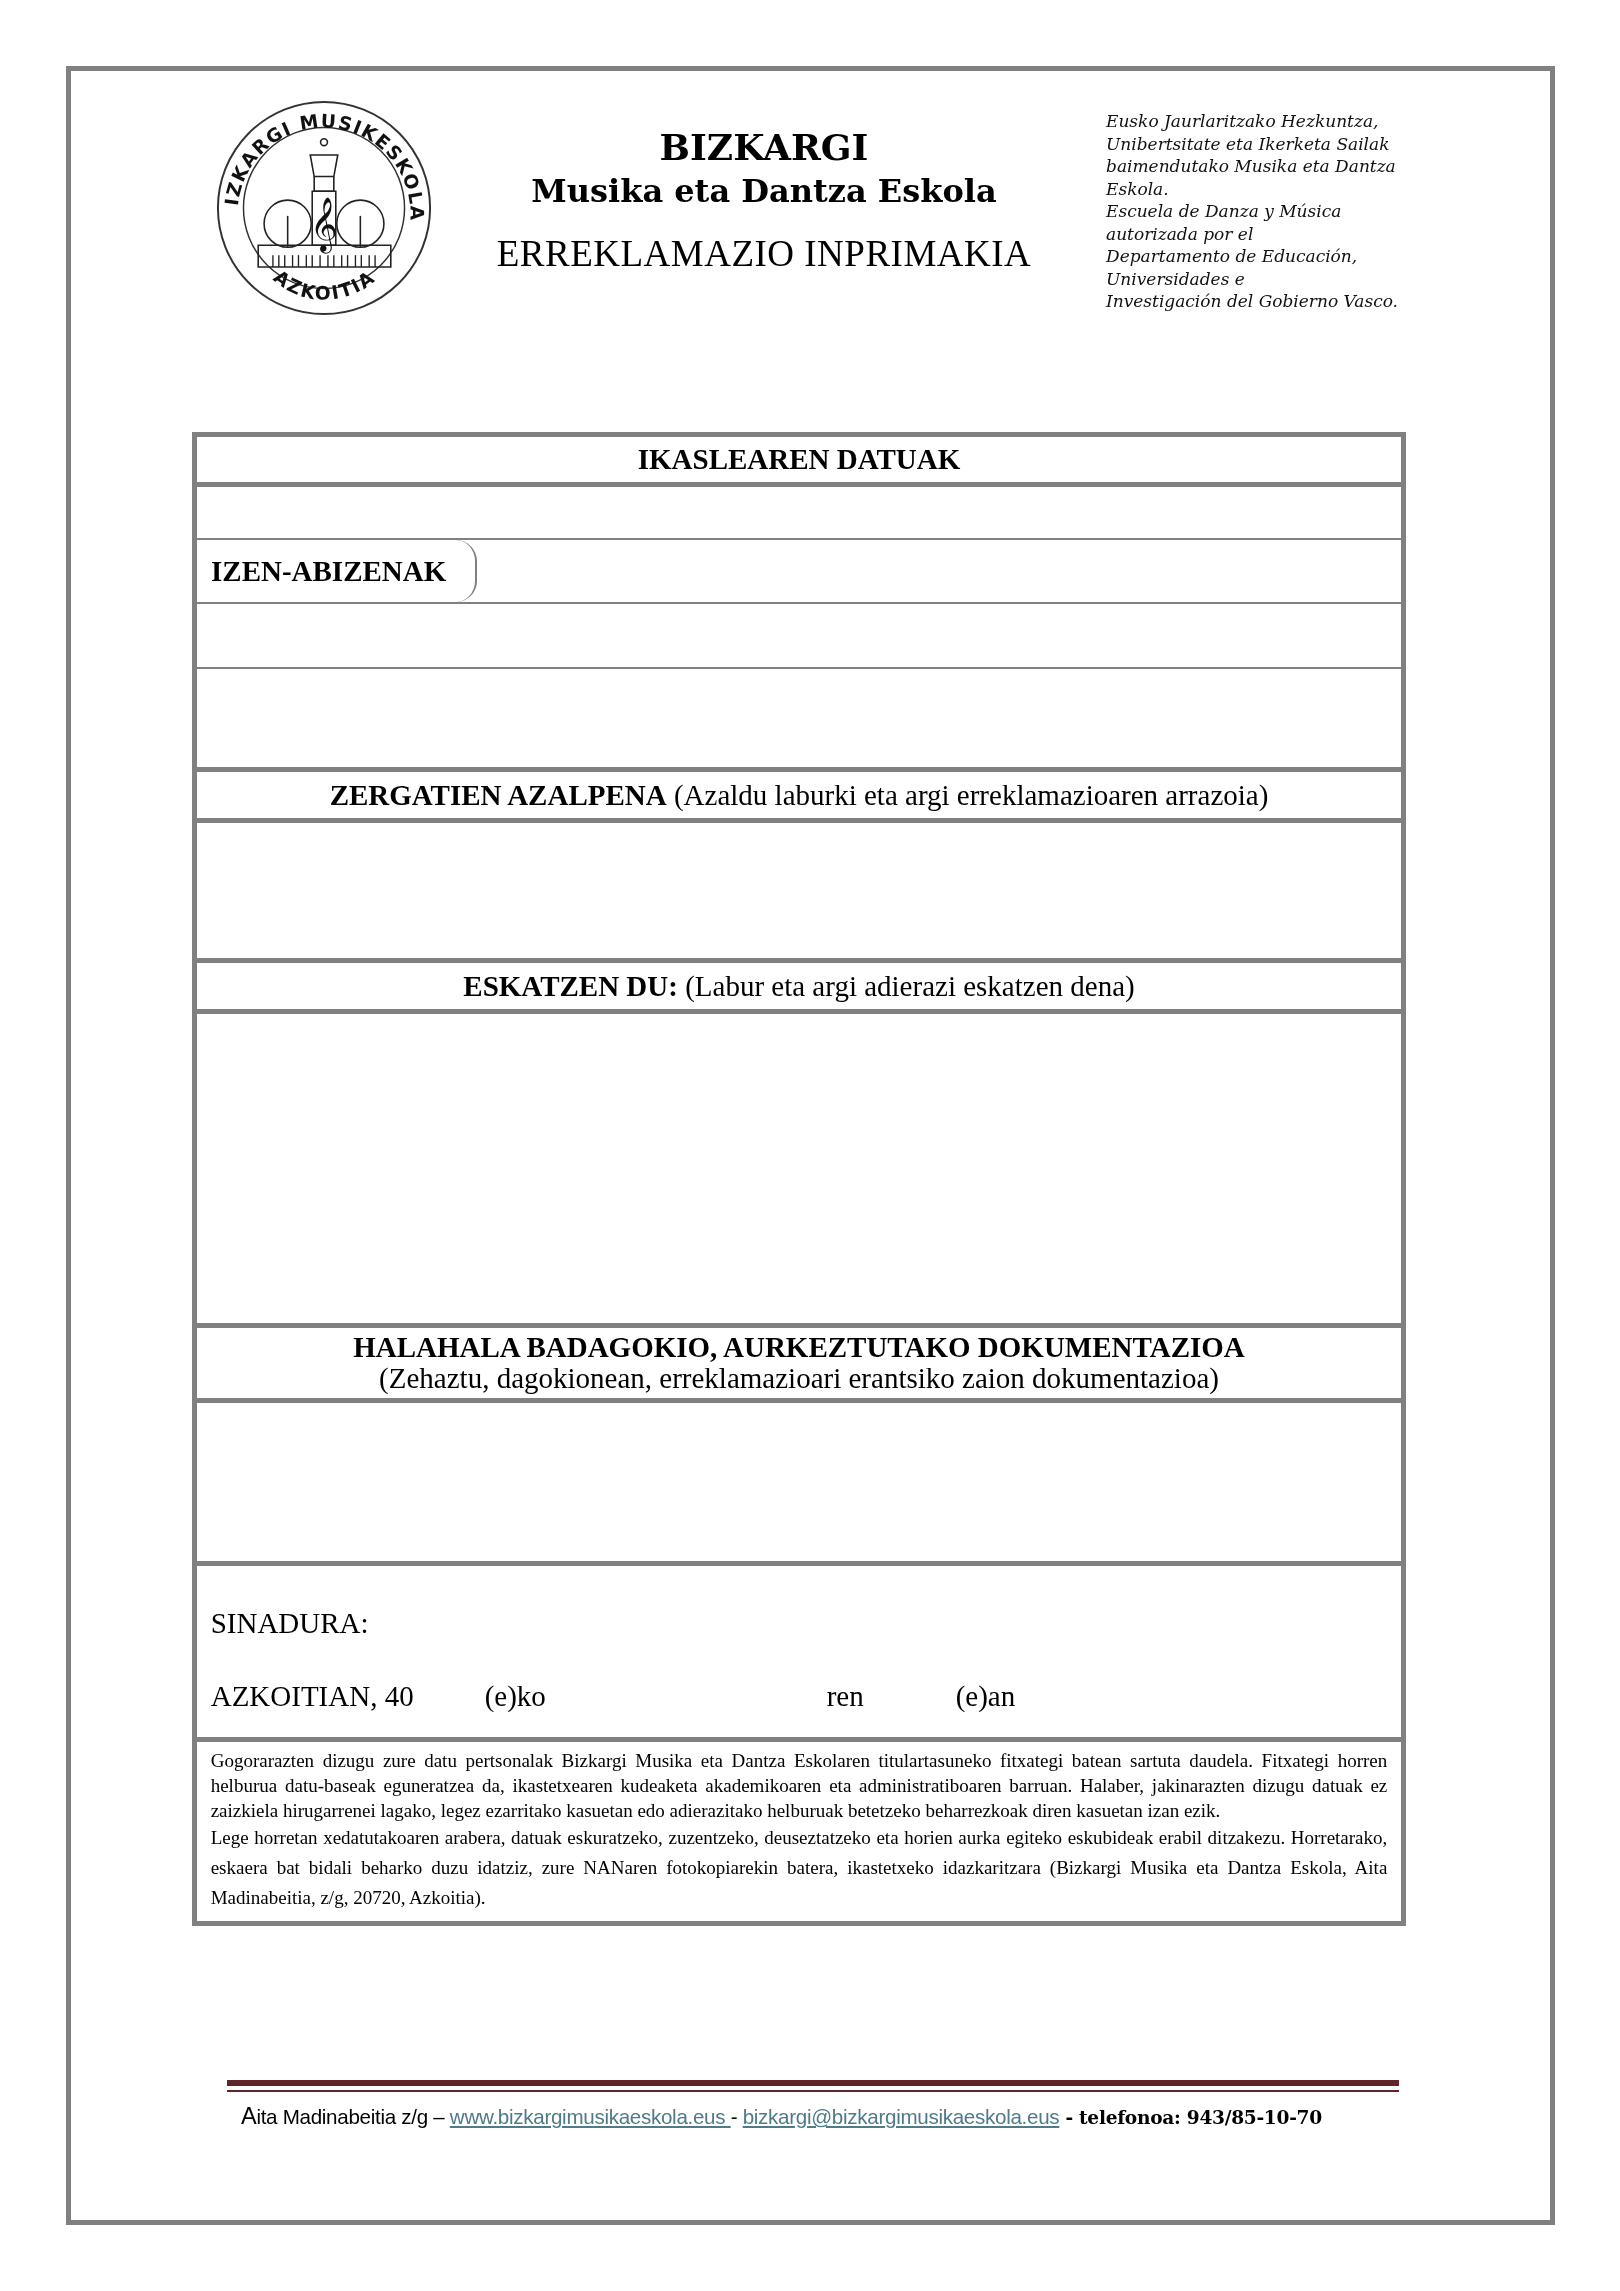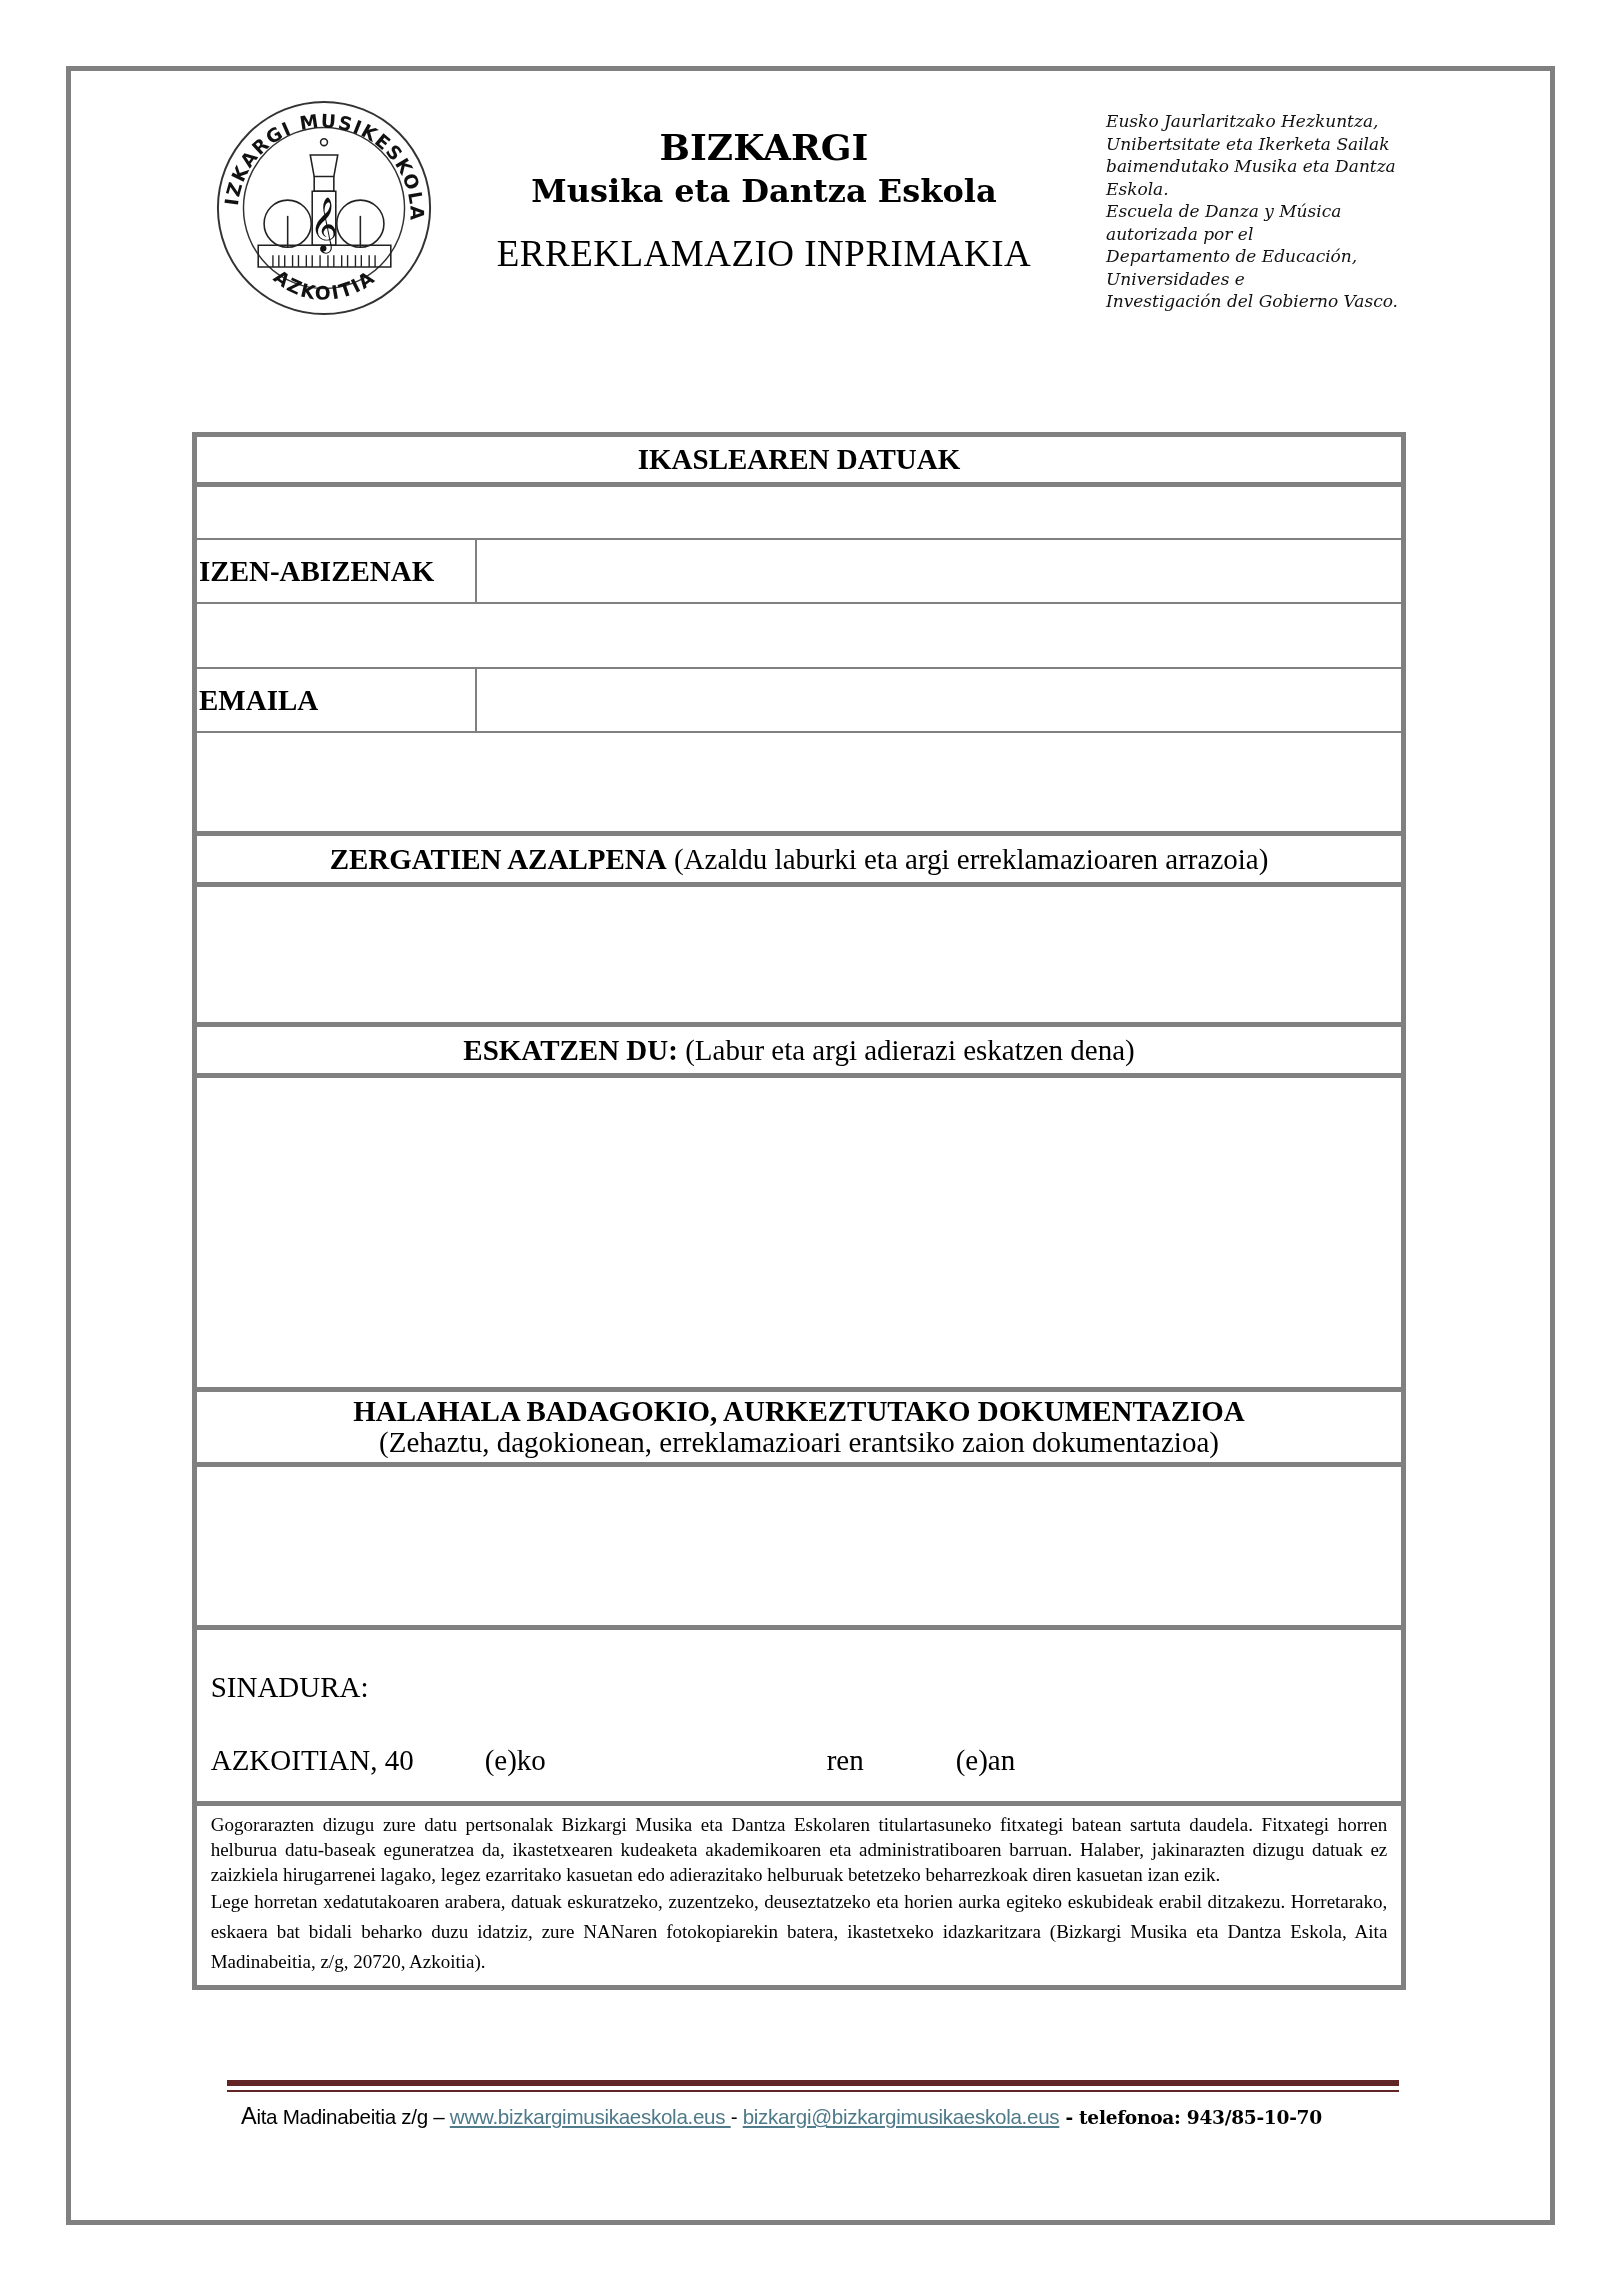--- a/index.html
+++ b/index.html
@@ -20,21 +20,21 @@
   
   .form { position: absolute; left: 192px; top: 432px; width: 1204px; border: 5.9px solid #808080; }
   .row { position: relative; box-sizing: border-box; }
   .thick { border-bottom: 5.9px solid #808080; }
   .thin { border-bottom: 2px solid #808080; }
   .sec-head { text-align: center; font-size: 29px; display: flex; flex-direction: column;
               justify-content: center; align-items: center; line-height: 31px; }
   .sec-head b { font-weight: bold; }
   .field-row { display: flex; }
   .field-label { width: 280px; border-right: 2px solid #808080; font-weight: bold; font-size: 29px;
-                 display: flex; align-items: center; padding-left: 2px; box-sizing: border-box; }
+                 display: flex; align-items: center; padding-left: 14px; box-sizing: border-box; border-radius: 21px; }
   .field-value { flex: 1; }
   .field-value input { width: 100%; height: 100%; border: none; outline: none; background: transparent;
                        font-family: "Liberation Serif", serif; font-size: 27.4px; padding: 0 11.8px; box-sizing: border-box; }
   textarea.area { width: 100%; height: 100%; border: none; outline: none; resize: none; background: transparent;
                   font-family: "Liberation Serif", serif; font-size: 25.5px; padding: 7.8px 13.7px; box-sizing: border-box; display: block; }
   .sign { font-size: 29px; padding-left: 28px; }
   .sign .line1 { position: absolute; top: 41px; left: 13.7px; }
   .sign .line2 { position: absolute; top: 114px; left: 13.7px; width: 1176px; height: 35px; }
   .sign .line2 span { position: absolute; top: 0; white-space: nowrap; }
   .privacy { font-size: 19px; line-height: 25px; padding: 5.9px 13.7px 7.8px 13.7px;
@@ -130,24 +130,20 @@
 
   <div class="row thin field-row" style="height:64px;">
     <div class="field-label">IZEN-ABIZENAK</div>
     <div class="field-value"><input type="text" value="" style=""></div>
   </div>
 
   <div class="row thin field-row" style="height:65px;">
     <div class="field-value"><input type="text" value="" style=""></div>
   </div>
 
-  <div class="row thin field-row" style="height:64px;">
-    <div class="field-label">EMAILA</div>
-    <div class="field-value"><input type="text" value="" style=""></div>
-  </div>
 
   <div class="row thick" style="height:103px;"></div>
 
   <div class="row thick sec-head" style="height:51px;">
     <div><b>ZERGATIEN AZALPENA</b><span> (Azaldu laburki eta argi erreklamazioaren arrazoia)</span></div>
   </div>
 
   <div class="row thick" style="height:140px;">
     <textarea class="area" style=""></textarea>
   </div>

